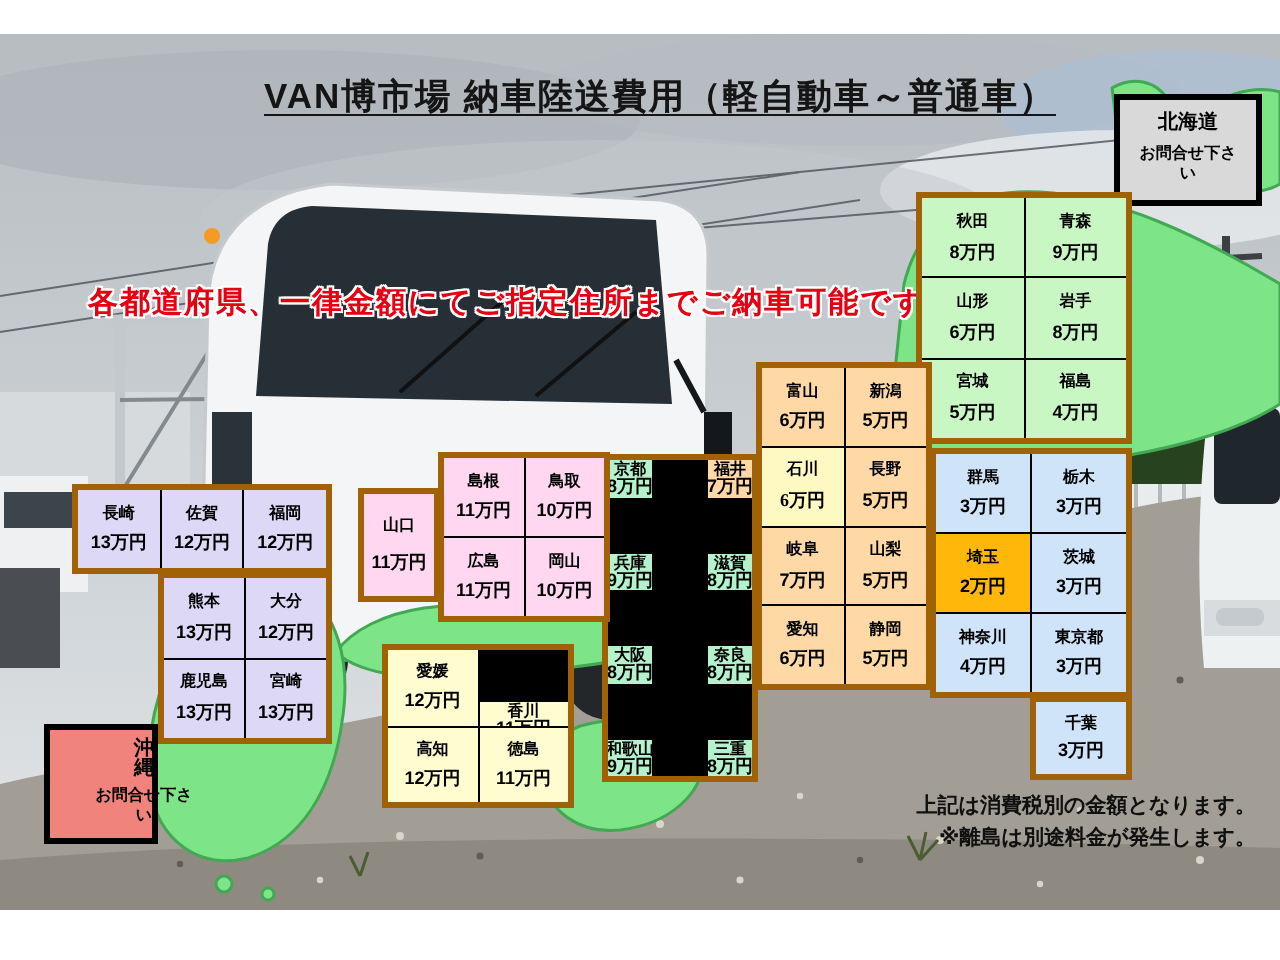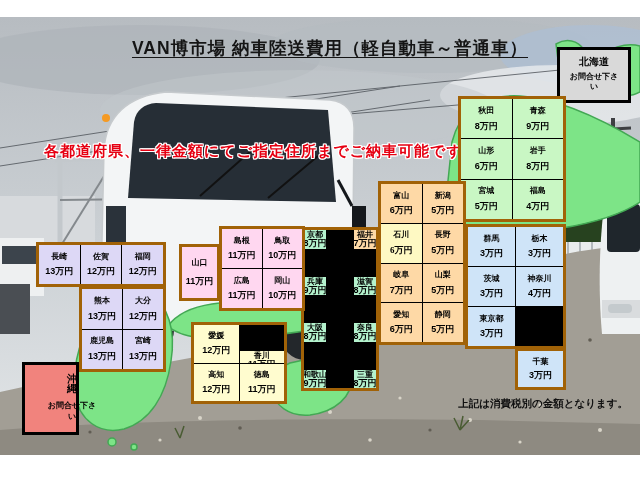--- a/index.html
+++ b/index.html
@@ -34,21 +34,21 @@
   #g-shikoku{left:191px;top:322px;width:96px;height:82px;grid-template-rows:repeat(2,1fr);}
   #g-kyushu-north{left:36px;top:242px;width:130px;height:45px;}
   #g-kyushu-south{left:79px;top:286px;width:87px;height:86px;grid-template-rows:repeat(2,1fr);}
 
   .infobox{position:absolute;border:3px solid #000;box-sizing:border-box;display:flex;
            flex-direction:column;align-items:center;justify-content:space-evenly;
            text-align:center;padding:2px 1px;}
   .ib-name{font-size:10px;font-weight:bold;color:#000;line-height:1;}
   .ib-note{font-size:8px;font-weight:bold;color:#000;line-height:1.35;width:52px;}
   #box-hokkaido{left:557px;top:47px;width:74px;height:56px;}
-  #box-okinawa{left:22px;top:362px;width:57px;height:73px;padding-left:44px;}
+  #box-okinawa{left:22px;top:362px;width:57px;height:60px;padding-left:44px;}
 
   .bar{position:absolute;left:0;width:640px;background:#fff;}
   .bar-top{top:0;height:17px;}
   .bar-bottom{top:455px;height:25px;}
 </style>
 </head>
 <body>
 
 <div class="stage">
 
@@ -255,20 +255,24 @@
     </div>
   <div class="grid" id="g-kanto" style="grid-template-columns: repeat(2, 1fr);">
       <div class="cell" style="background: rgb(207, 228, 248);">
         <span class="pname">群馬</span>
         <span class="pprice">3万円</span>
       </div>
       <div class="cell" style="background: rgb(207, 228, 248);">
         <span class="pname">栃木</span>
         <span class="pprice">3万円</span>
       </div>
+      <div class="cell" style="background: rgb(255, 184, 10);">
+        <span class="pname">埼玉</span>
+        <span class="pprice">2万円</span>
+      </div>
       <div class="cell" style="background: rgb(207, 228, 248);">
         <span class="pname">茨城</span>
         <span class="pprice">3万円</span>
       </div>
       <div class="cell" style="background: rgb(207, 228, 248);">
         <span class="pname">神奈川</span>
         <span class="pprice">4万円</span>
       </div>
       <div class="cell" style="background: rgb(207, 228, 248);">
         <span class="pname">東京都</span>
@@ -385,17 +389,18 @@
         <span class="pprice">13万円</span>
       </div>
       <div class="cell" style="background: rgb(221, 216, 246);">
         <span class="pname">宮崎</span>
         <span class="pprice">13万円</span>
       </div>
     </div>
 
   <div class="notes">
     <div>上記は消費税別の金額となります。</div>
+    <div>※離島は別途料金が発生します。</div>
   </div>
 
   <div class="bar bar-top"></div>
   <div class="bar bar-bottom"></div>
 </div>
 
 </body></html>

